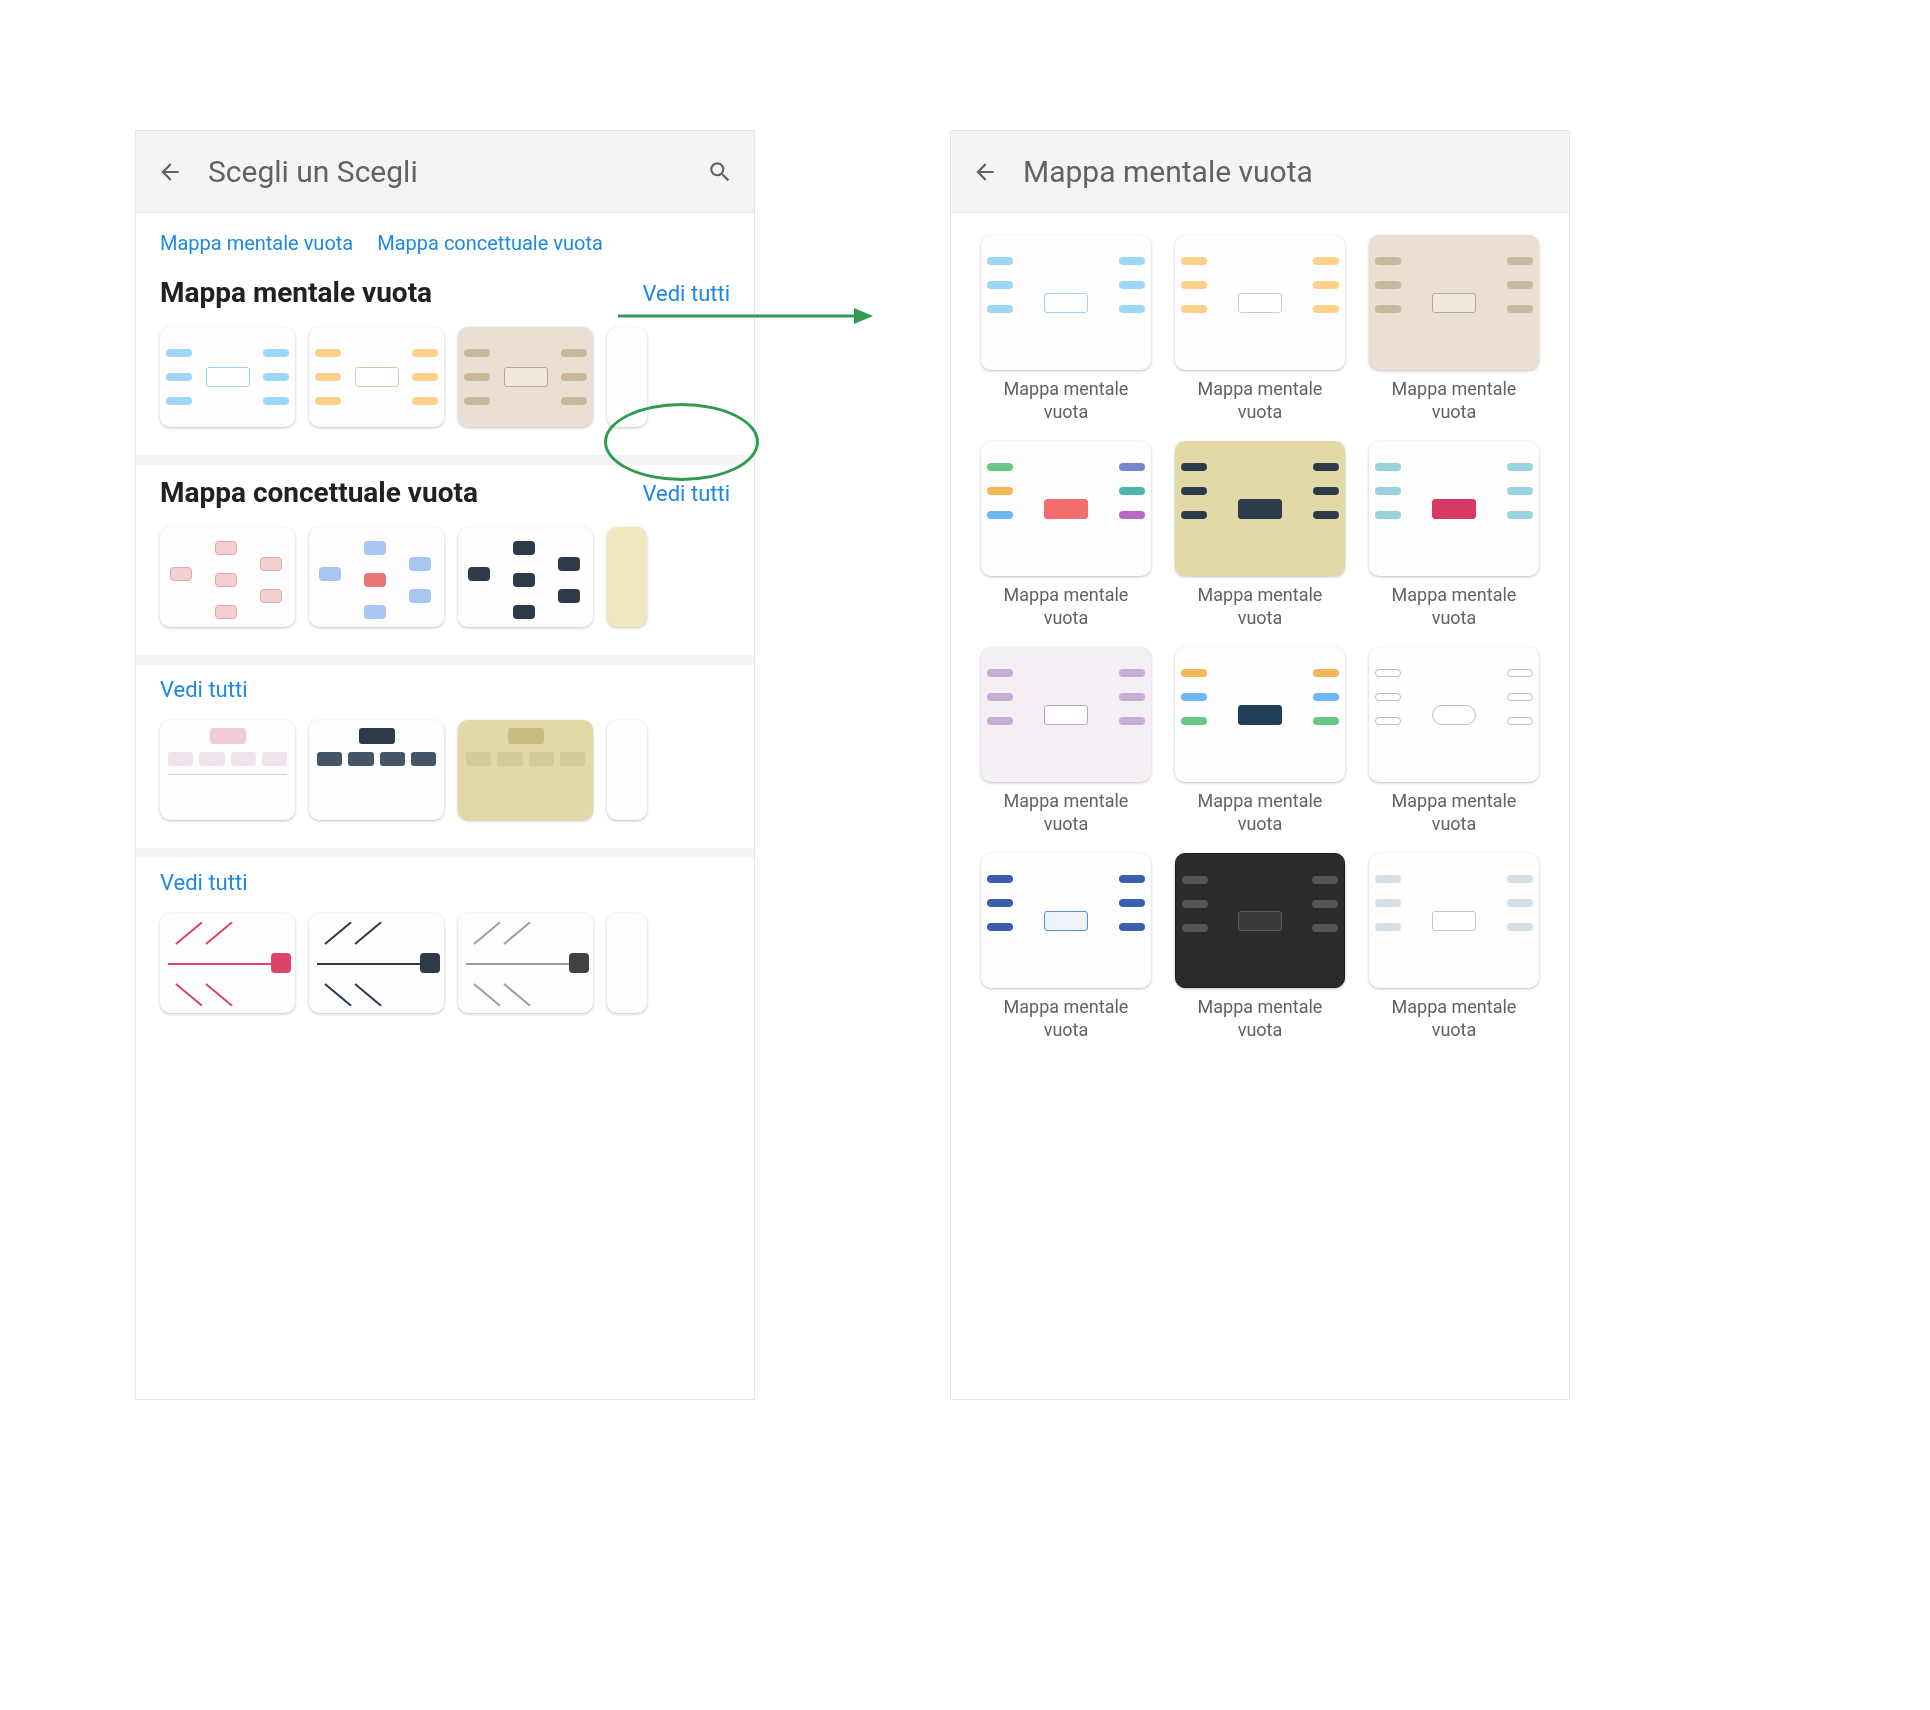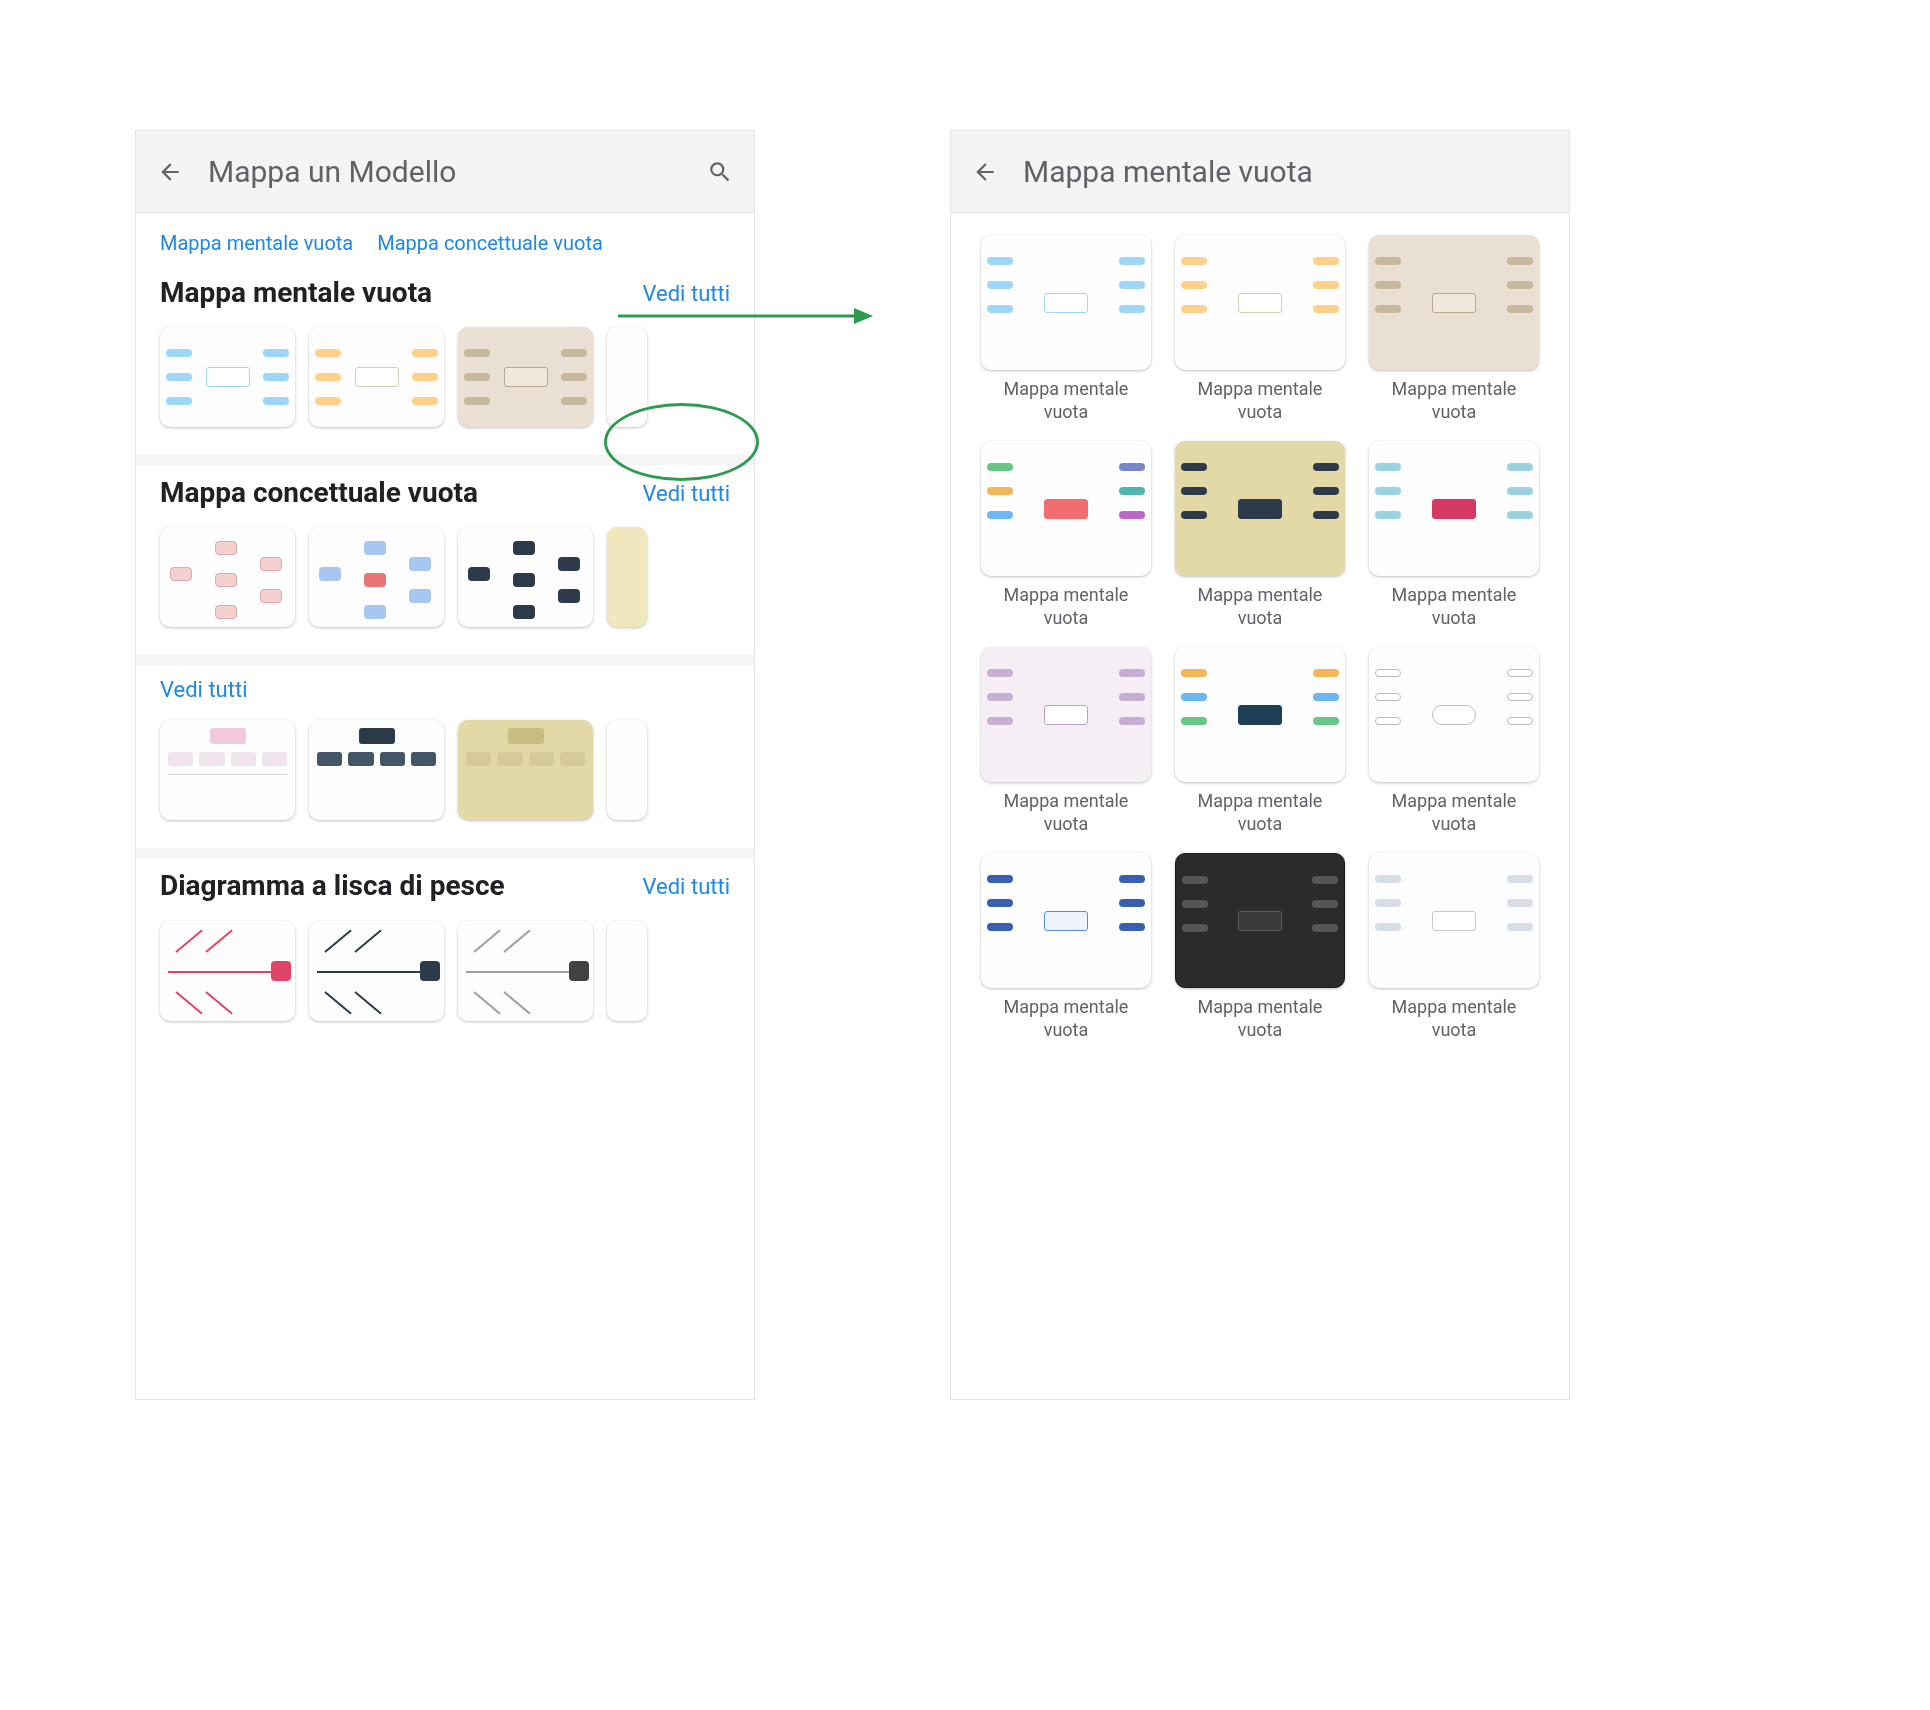--- a/index.html
+++ b/index.html
@@ -125,21 +125,21 @@
 </head>
 <body>
 
 <div class="phone phone-left">
   <div class="appbar">
     <div class="back">
       <svg width="26" height="26" viewBox="0 0 24 24">
           <path fill="currentColor" d="M20 11H7.83l5.59-5.59L12 4l-8 8 8 8 1.41-1.41L7.83 13H20z"></path>
         </svg>
     </div>
-    <div class="title">Mappa un Modello</div>
+    <div class="title">Scegli un Scegli</div>
     <div class="search">
       <svg width="26" height="26" viewBox="0 0 24 24">
           <path fill="currentColor" d="M15.5 14h-.79l-.28-.27A6.471 6.471 0 0 0 16 9.5 6.5 6.5 0 1 0 9.5 16a6.47 6.47 0 0 0 4.23-1.57l.27.28v.79l5 4.99L20.49 19l-4.99-5zm-6 0C7.01 14 5 11.99 5 9.5S7.01 5 9.5 5 14 7.01 14 9.5 11.99 14 9.5 14z"></path>
         </svg>
     </div>
   </div>
 
   <div class="content">
     <div class="chips">
       <span class="chip">Mappa mentale vuota</span>
@@ -251,21 +251,20 @@
               <div class="n"></div>
             </div>
             <div class="body"></div>
           </div>
         <div class="card org sty-d peek"></div>
       </div>
     </div>
 
     <div class="section" style="border-bottom:none">
       <div class="section-head">
-        <div class="section-title">Diagramma a lisca di pesce</div>
         <div class="see-all">Vedi tutti</div>
       </div>
       <div class="row">
         <div class="card fb sty-a">
             <div class="spine"></div>
             <div class="head"></div>
             <div class="rib r1"></div>
             <div class="rib r2"></div>
             <div class="rib r3"></div>
             <div class="rib r4"></div>

